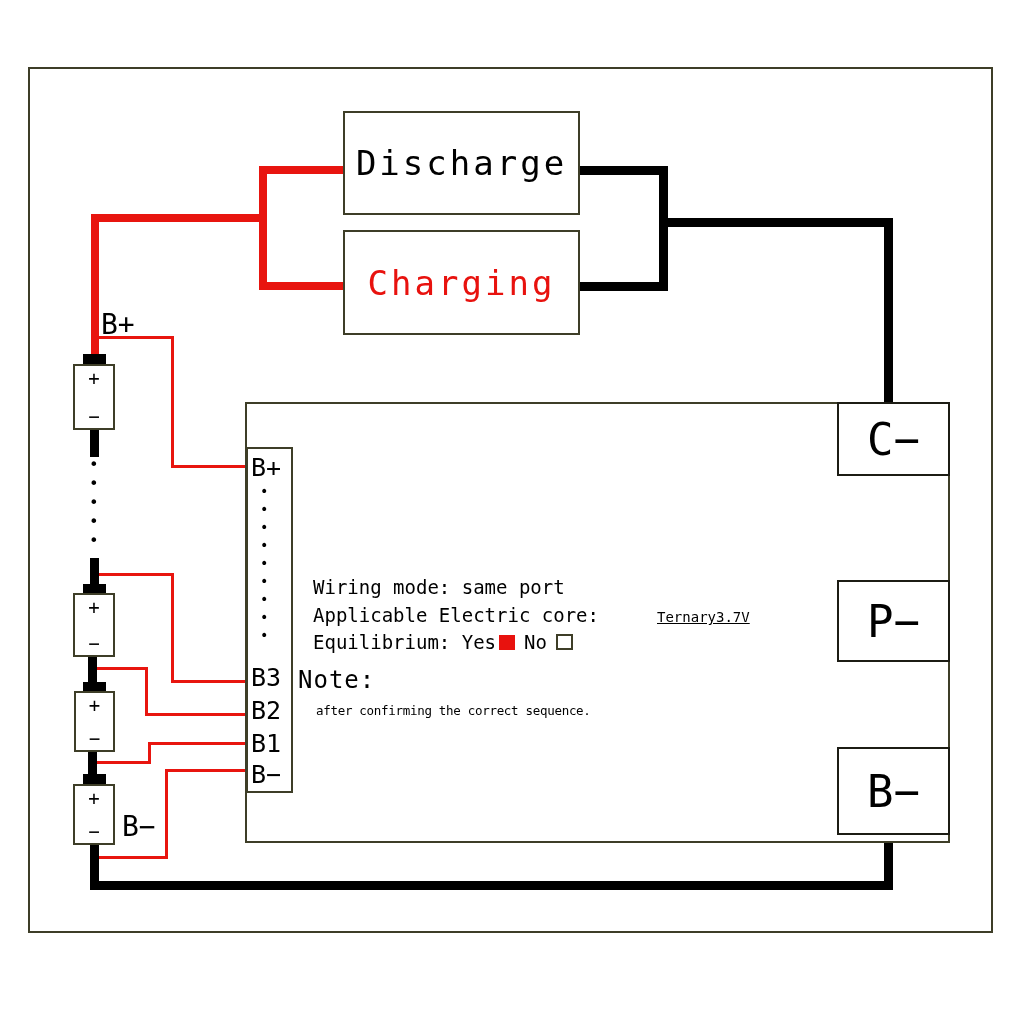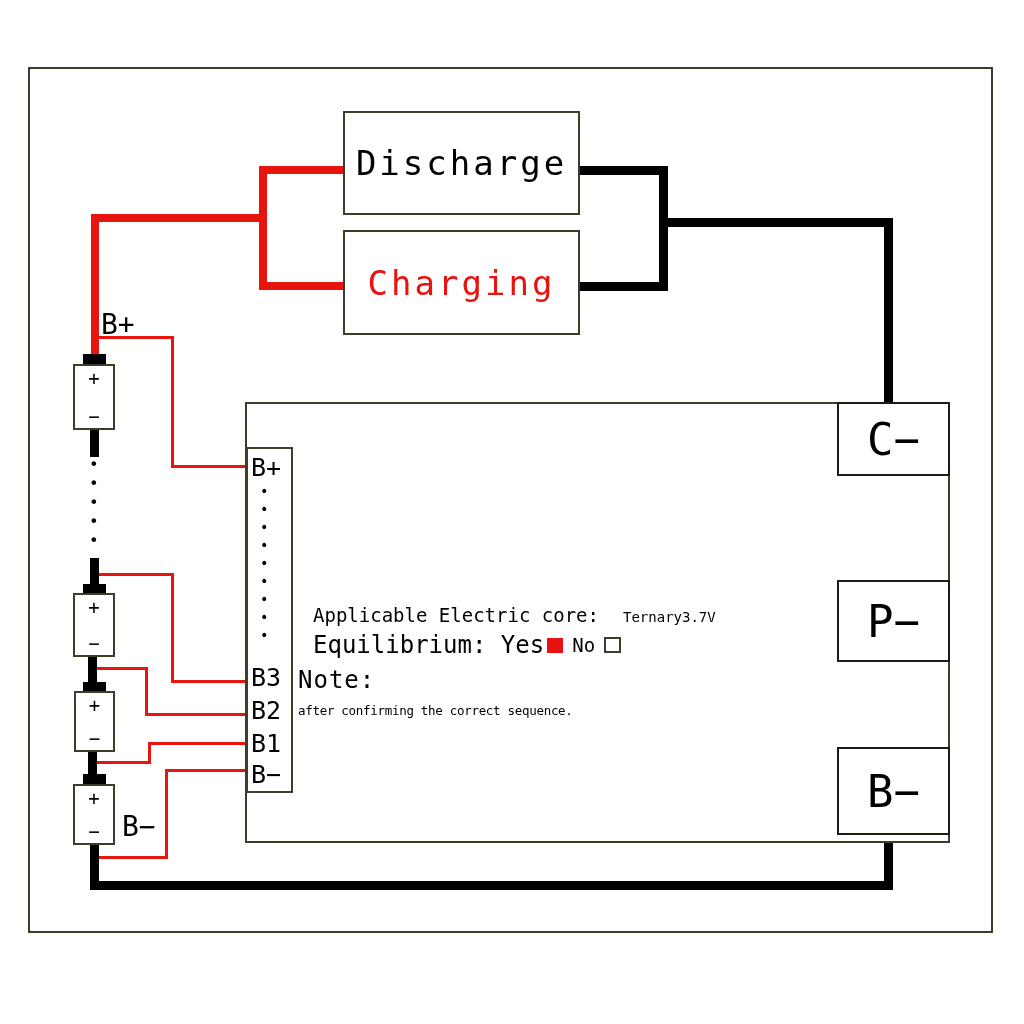--- a/index.html
+++ b/index.html
@@ -138,31 +138,32 @@
     <span style="font-size:44px;">C−</span>
   </div>
   <div class="dark-box center" style="left:837px;top:580px;width:113px;height:82px;">
     <span style="font-size:44px;">P−</span>
   </div>
   <div class="dark-box center" style="left:837px;top:747px;width:113px;height:88px;">
     <span style="font-size:44px;">B−</span>
   </div>
 
 
+  <div class="abs" style="left:313px;top:576px;font-size:19px;">Wiring mode: same port</div>
 
   <div class="abs" style="left:313px;top:604px;font-size:19px;">Applicable Electric core:</div>
-  <div class="abs" style="left:623px;top:609px;font-size:14px;">Ternary3.7V</div>
+  <div class="abs" style="left:657px;top:609px;font-size:14px;text-decoration:underline;">Ternary3.7V</div>
 
   <div class="abs" style="left:313px;top:631px;display:flex;align-items:center;">
-    <span style="font-size:24px;">Equilibrium: Yes</span>
+    <span style="font-size:19px;">Equilibrium: Yes</span>
     <span class="chk chk-yes" style="margin-left:3px;"></span>
     <span style="font-size:19px;margin-left:9px;">No</span>
     <span class="chk chk-no" style="margin-left:9px;"></span>
   </div>
 
   <div class="abs" style="left:298px;top:666px;width:625px;">
     <div style="display:flex;align-items:baseline;">
       <span style="font-size:24px;letter-spacing:1px;">Note:</span>
     </div>
-    <div class="note-small" style="margin-top:9px;">after confirming the correct sequence.</div>
+    <div class="note-small" style="margin-top:9px;margin-left:18px;">after confirming the correct sequence.</div>
   </div>
 
 </div>
 
 </body></html>

